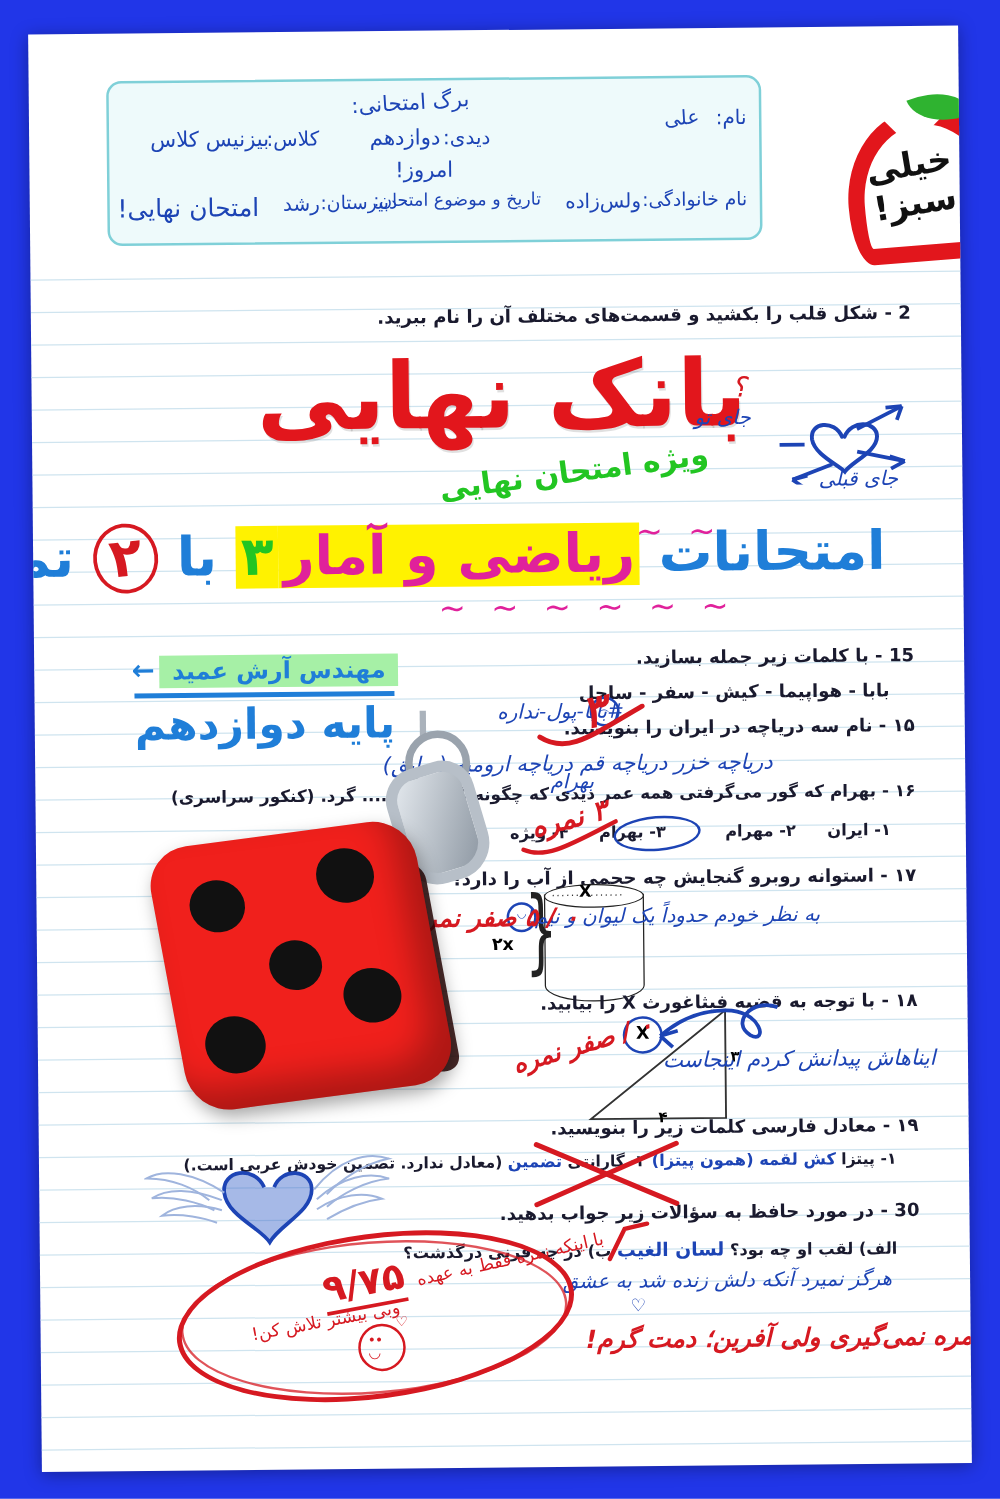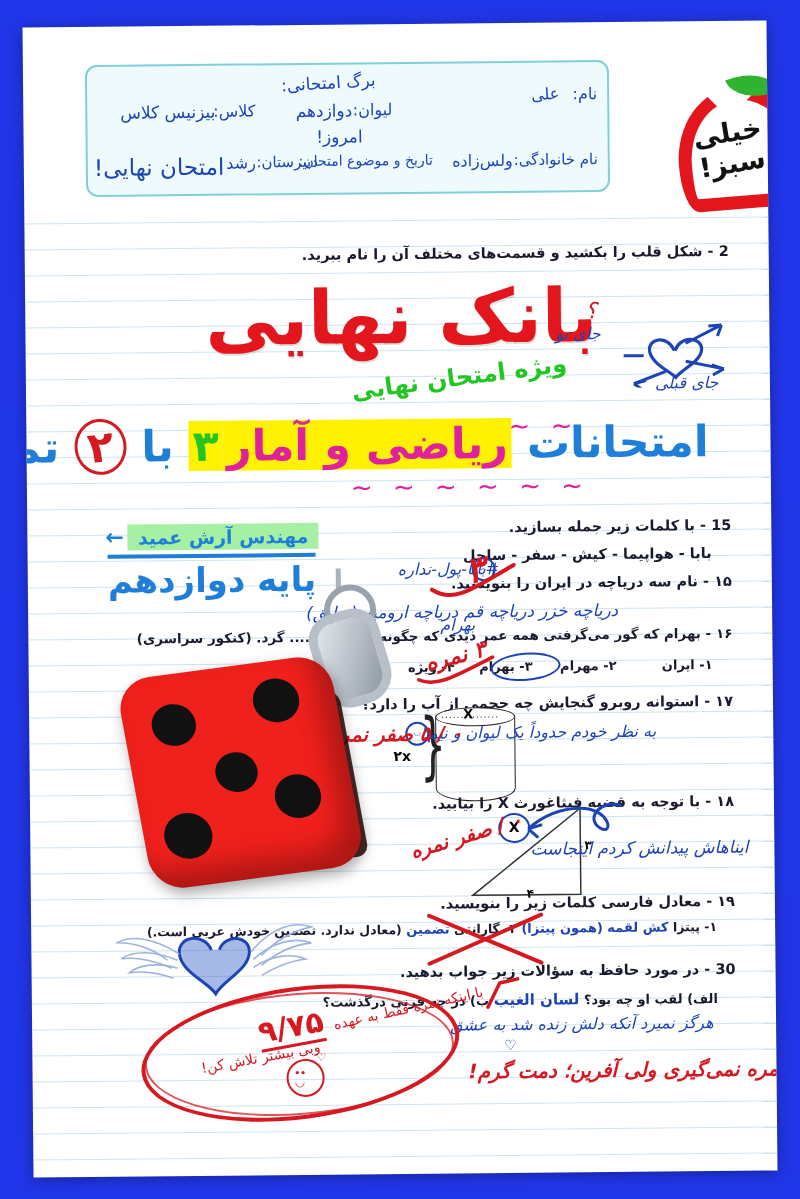--- a/index.html
+++ b/index.html
@@ -197,39 +197,39 @@
       <div class="rule" style="top: 1106px;"></div>
       <div class="rule" style="top: 1132px;"></div>
     </div>
 
   <div id="hdrbox">
     <div class="hbl" style="right:232px;top:8px;font-size:17px;color:#1d44b5;transform:rotate(-3deg);">برگ امتحانی:</div>
 
     <div class="hbl" style="right:10px;top:22px;font-size:16px;color:#1d44b5;">نام:</div>
     <div class="hbl" style="right:48px;top:22px;font-size:16px;color:#1d44b5;transform:rotate(-3deg);">علی</div>
 
-    <div class="hbl" style="right:215px;top:36px;font-size:16px;color:#1d44b5;">لیوان:</div>
+    <div class="hbl" style="right:215px;top:36px;font-size:16px;color:#1d44b5;">دیدی:</div>
     <div class="hbl" style="right:255px;top:36px;font-size:17px;color:#1d44b5;">دوازدهم</div>
 
     <div class="hbl" style="right:352px;top:36px;font-size:16px;color:#1d44b5;">کلاس:</div>
     <div class="hbl" style="right:392px;top:36px;font-size:17px;color:#1d44b5;">بیزنیس کلاس</div>
 
     <div class="hbl" style="right:10px;top:88px;font-size:15px;color:#1d44b5;">نام خانوادگی:</div>
     <div class="hbl" style="right:95px;top:88px;font-size:16px;color:#1d44b5;">ولس‌زاده</div>
 
     <div class="hbl" style="right:175px;top:88px;font-size:14px;color:#1d44b5;">تاریخ و موضوع امتحان:</div>
     <div class="hbl" style="right:20px;top:88px;font-size:16px;color:#1d44b5;opacity:0;"></div>
 
     <div class="hbl" style="right:290px;top:88px;font-size:15px;color:#1d44b5;">دبیرستان:</div>
     <div class="hbl" style="right:352px;top:88px;font-size:16px;color:#1d44b5;">رشد</div>
 
     <div class="hbl" style="right:245px;top:62px;font-size:17px;color:#1d44b5;">امروز!</div>
   </div>
 
-  <div class="hbl hw" style="position:absolute;left:70px;top:128px;font-size:23px;">امتحان نهایی!</div>
+  <div class="hbl hw" style="position:absolute;left:70px;top:128px;font-size:20px;">امتحان نهایی!</div>
 
   <div id="logo">
     <div class="apple"></div>
     <div class="notch"></div>
     <div class="leaf"></div>
     <div class="lbl">خیلی سبز!</div>
   </div>
 
   <div id="bigtitle">
     <div id="t1">بانک نهایی</div>
@@ -287,21 +287,21 @@
     </svg>
 
     <div class="q" style="top:604px;font-size:13.5px;">
       <span>۱۶ -</span>
       <span>بهرام که گور می‌گرفتی همه عمر   دیدی که چگونه گور ........... گرد. (کنکور سراسری)</span>
     </div>
     <div class="ansb" style="left:412px;top:592px;">بهرام</div>
     <div class="opt" style="right:60px;top:636px;">
       <span>۱-</span> <span>ایران</span>
     </div>
-    <div class="opt" style="right:156px;top:636px;">
+    <div class="opt" style="right:136px;top:636px;">
       <span>۲-</span> <span>مهرام</span>
     </div>
     <div class="opt" style="right:240px;top:636px;">
       <span>۳-</span> <span>بهرام</span>
     </div>
     <div class="opt" style="right:318px;top:636px;">
       <span>۴-</span> <span>ویژه</span>
     </div>
     <div style="position:absolute;left:462px;top:630px;width:66px;height:24px;border:2.5px solid #1d44b5;border-radius:50%;transform:rotate(-4deg);"></div>
     <div class="ansr" style="left:396px;top:620px;font-size:22px;transform:rotate(-14deg);">۳ نمره</div>

